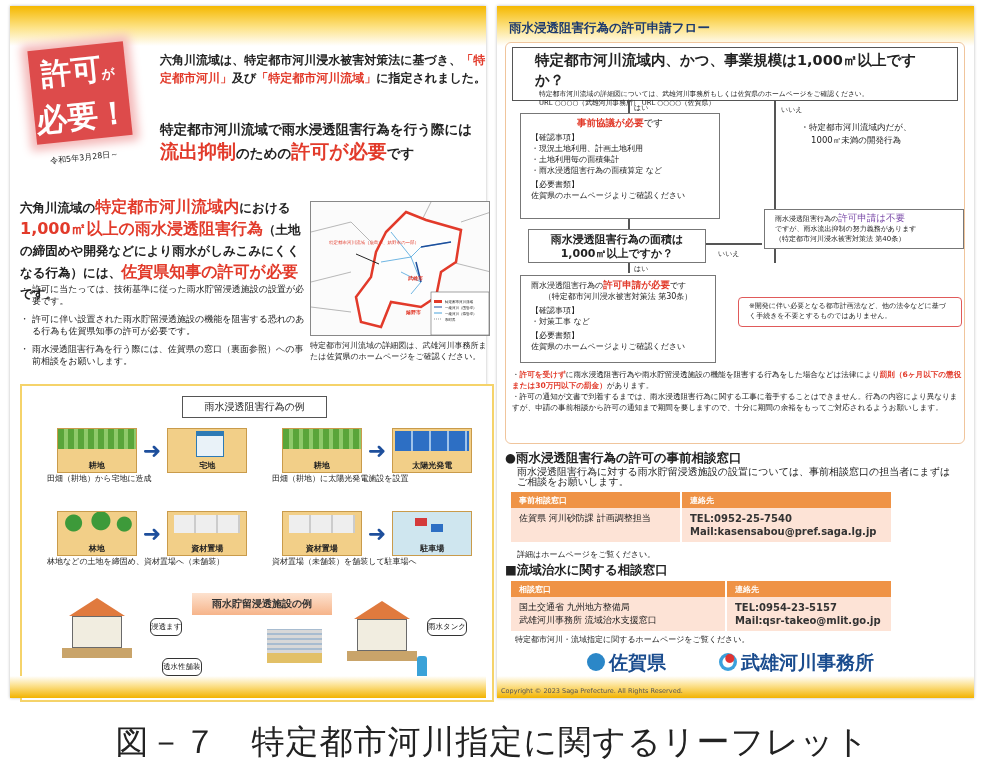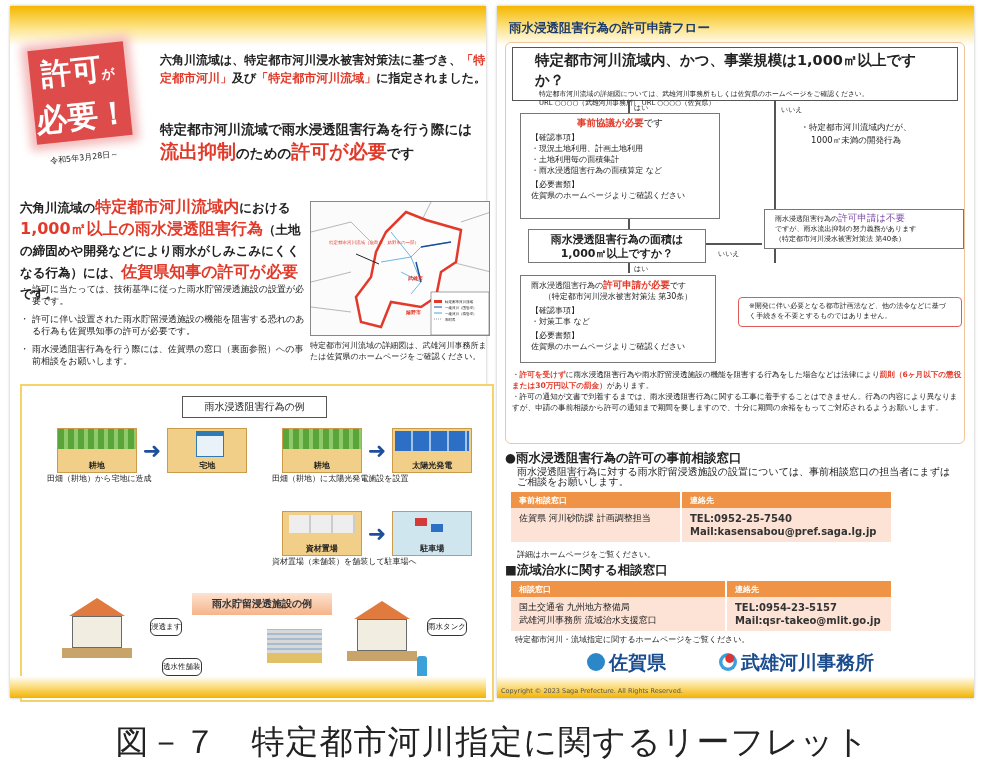--- a/index.html
+++ b/index.html
@@ -129,20 +129,24 @@
     <div class="ex-title">雨水浸透阻害行為の例</div>
 
     <div class="ex-item" style="left:25px;top:42px">
       <span class="blk green">耕地</span><span class="arrow">➜</span><span class="blk house">宅地</span>
       <div class="cap">田畑（耕地）から宅地に造成</div>
     </div>
     <div class="ex-item" style="left:250px;top:42px">
       <span class="blk green">耕地</span><span class="arrow">➜</span><span class="blk solar">太陽光発電</span>
       <div class="cap">田畑（耕地）に太陽光発電施設を設置</div>
     </div>
+    <div class="ex-item" style="left:25px;top:125px">
+      <span class="blk forest">林地</span><span class="arrow">➜</span><span class="blk stock">資材置場</span>
+      <div class="cap">林地などの土地を締固め、資材置場へ（未舗装）</div>
+    </div>
     <div class="ex-item" style="left:250px;top:125px">
       <span class="blk stock">資材置場</span><span class="arrow">➜</span><span class="blk parking">駐車場</span>
       <div class="cap">資材置場（未舗装）を舗装して駐車場へ</div>
     </div>
 
     <div class="fac-title">雨水貯留浸透施設の例</div>
 
     <div class="house-ico" style="left:40px;top:212px">
         <div class="roof"></div>
         <div class="wall"></div>

